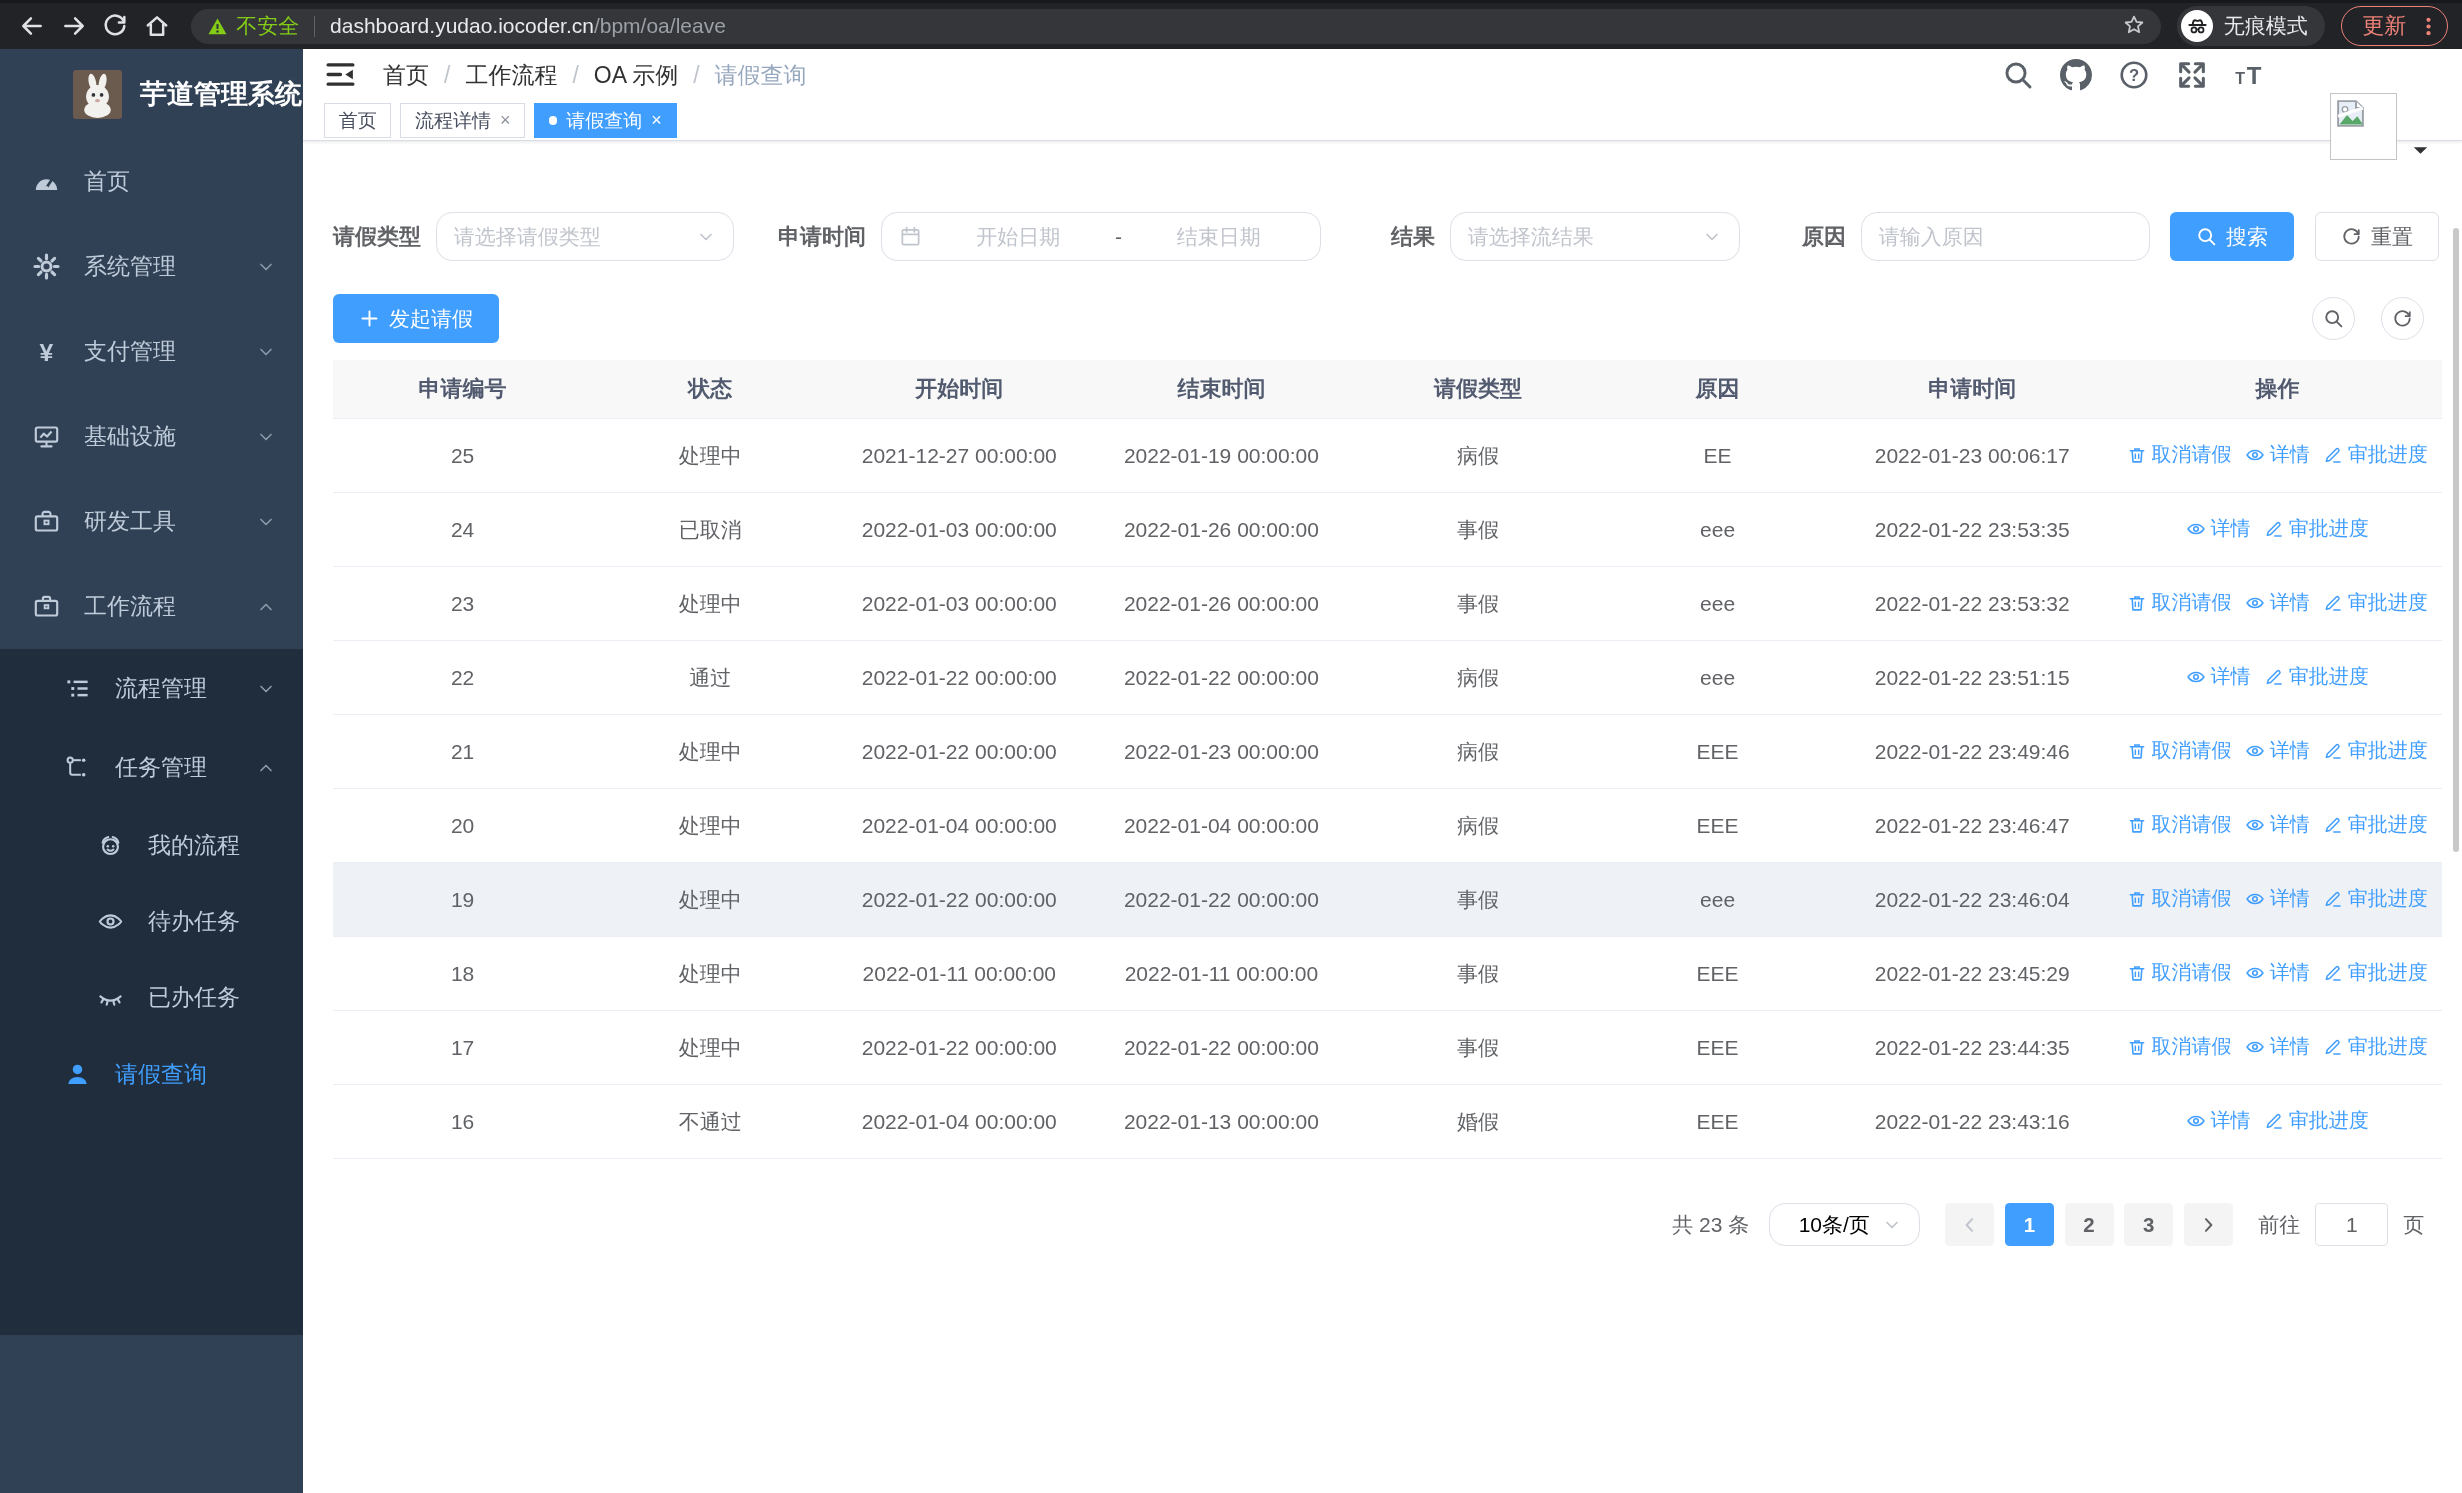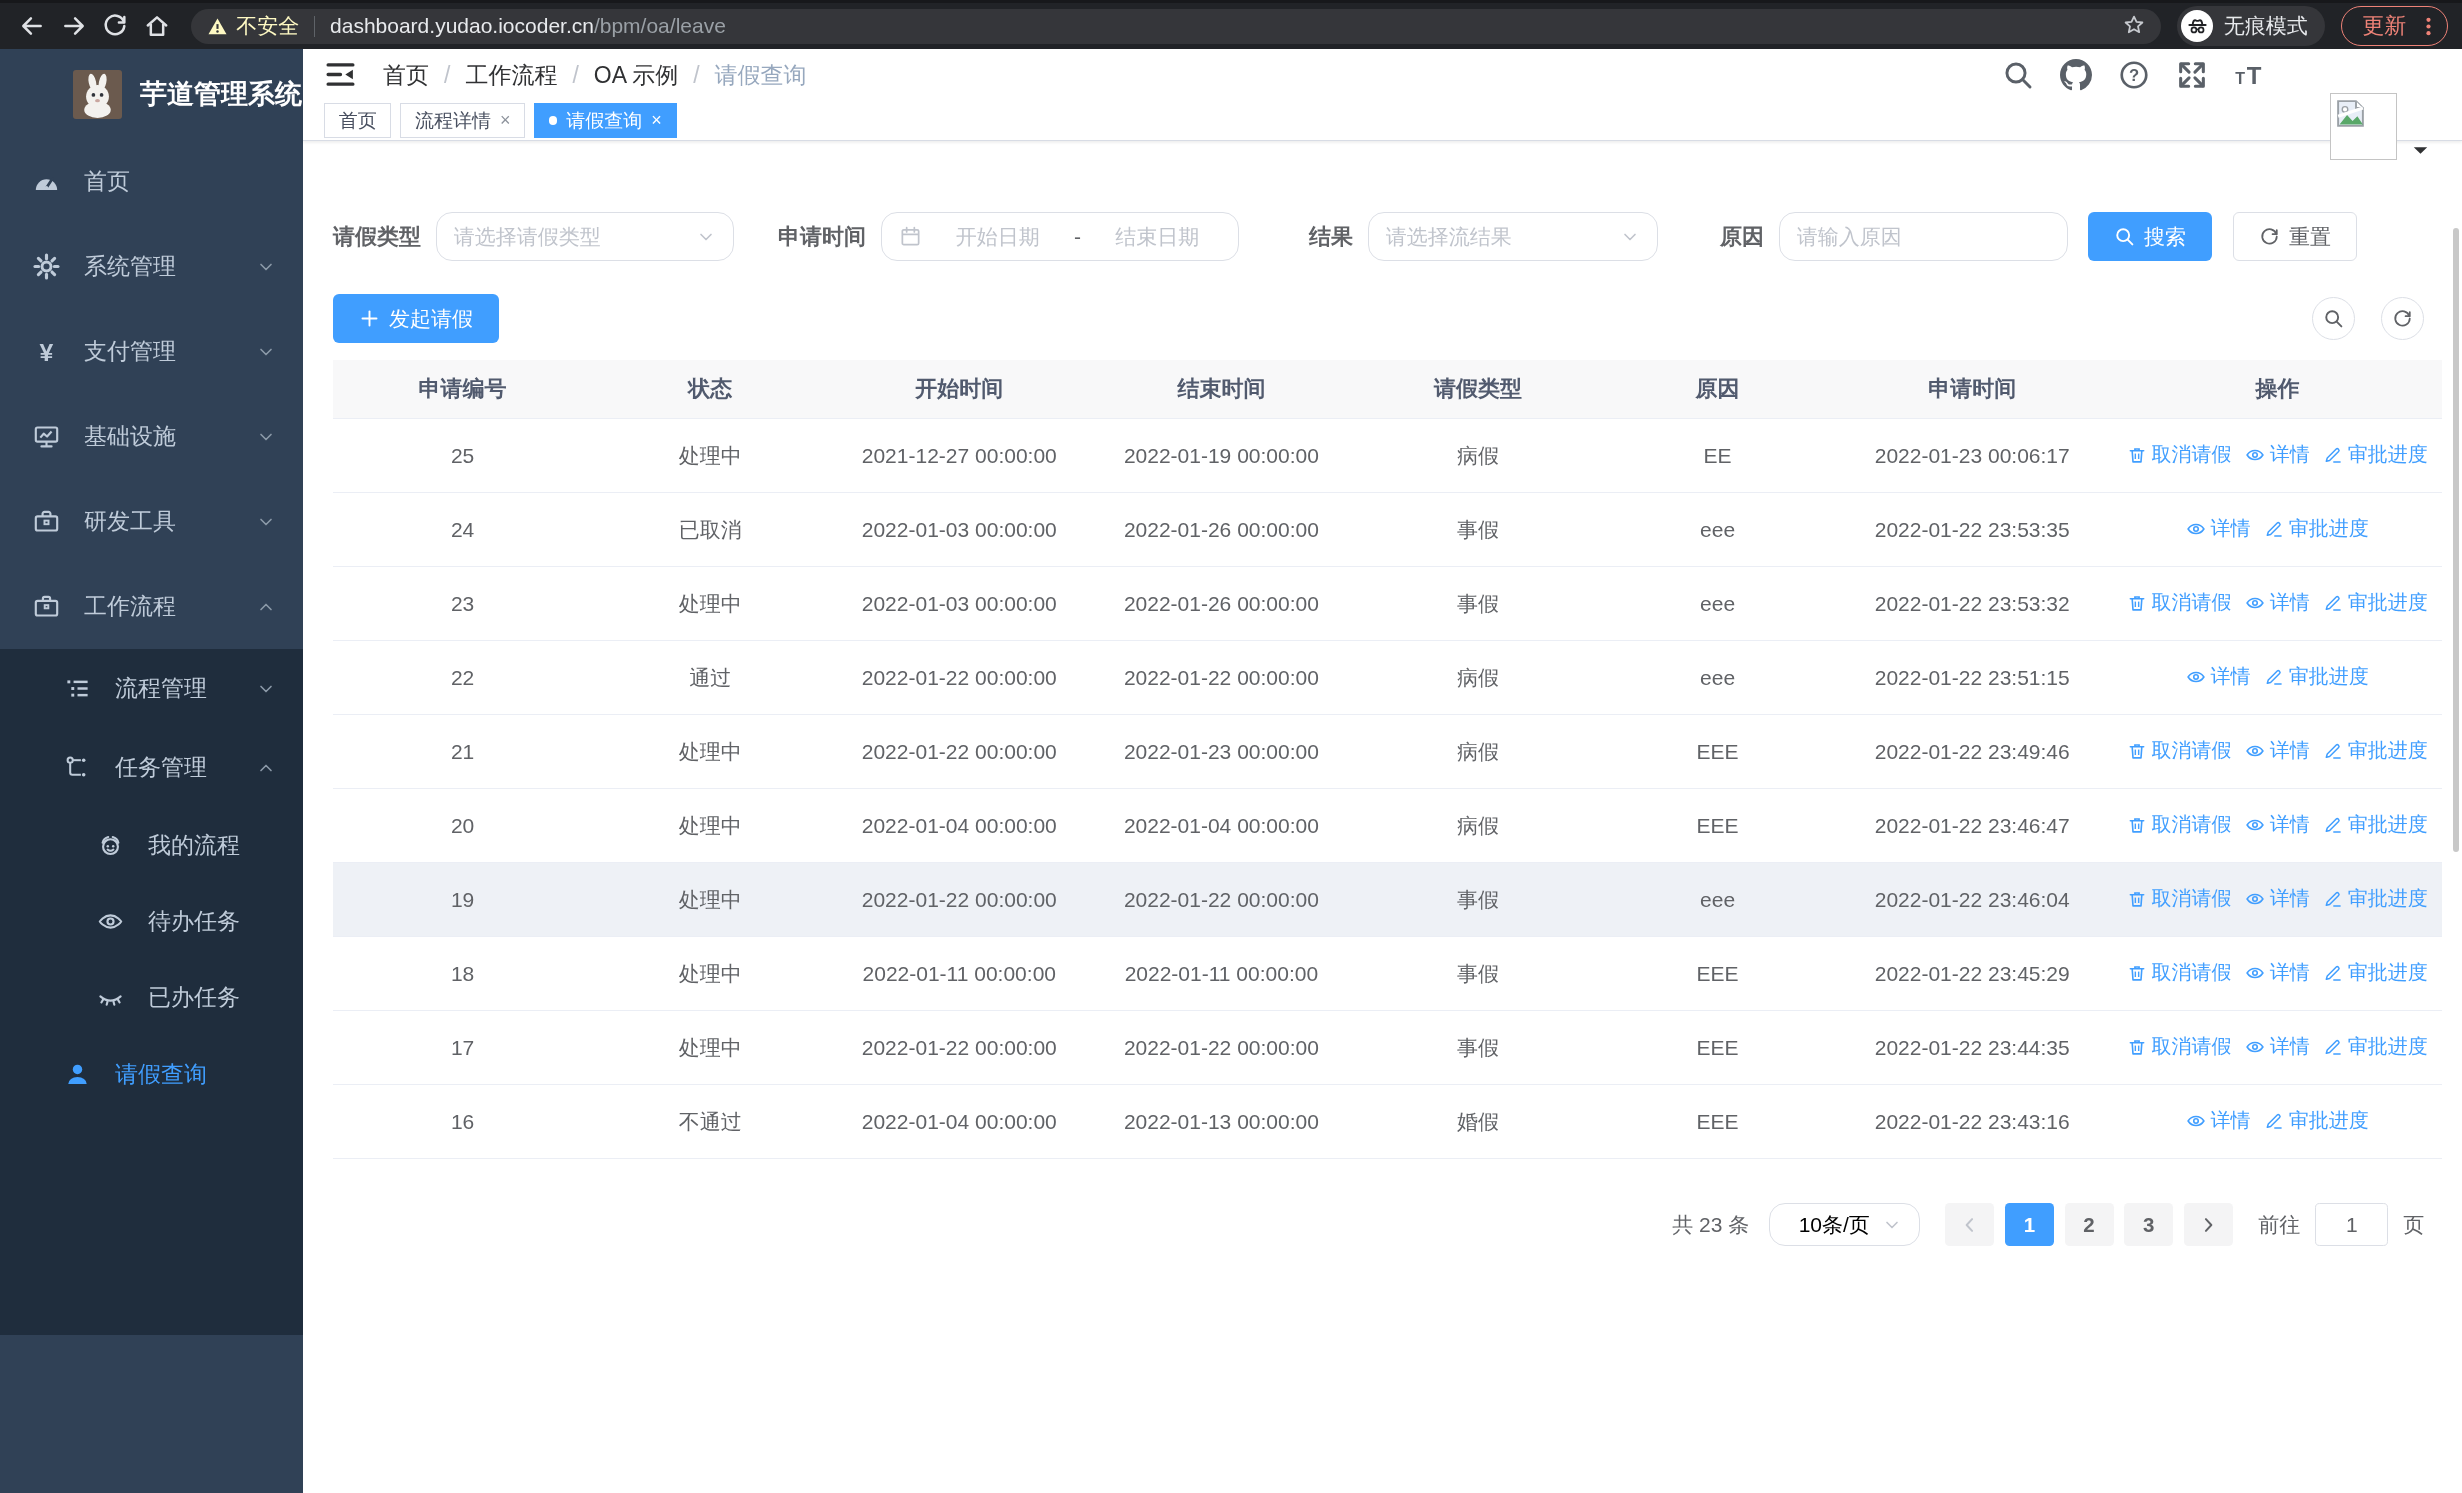--- a/index.html
+++ b/index.html
@@ -7,21 +7,21 @@
     font-family:"Liberation Sans","DejaVu Sans",sans-serif; }
 
   
   .chrome { height:49px; background:#212327; border-top:3.8px solid #17181b;
     display:flex; align-items:center; padding:0 13.7px; gap:4.6px; }
   .chrome .nav-btn { width:37px; height:37px; border-radius:50%; display:flex;
     align-items:center; justify-content:center; color:#dfe1e5; flex:0 0 auto; }
   .chrome .nav-btn svg { width:26px; height:26px; }
   .omnibox { flex:1; height:35px; background:#35363a; border-radius:17.5px;
     margin:0 10.6px; display:flex; align-items:center; padding:0 15px; min-width:0; }
-  .omnibox .warn { display:flex; align-items:center; gap:7.6px; color:#fef9c3; font-size:21px; }
+  .omnibox .warn { display:flex; align-items:center; gap:7.6px; color:#84cc16; font-size:21px; }
   .omnibox .warn svg { width:23px; height:23px; }
   .omnibox .sep { width:0.8px; height:21px; background:#5f6368; margin:0 15px; }
   .url { font-size:21px; color:#e8eaed; white-space:nowrap; overflow:hidden; flex:1; }
   .url .path { color:#9aa0a6; }
   .omnibox .star { margin-left:auto; color:#c6c9ce; }
   .omnibox .star svg { width:24px; height:24px; }
   .incog { height:40px; background:#35363a; border-radius:20px; display:flex;
     align-items:center; gap:10.6px; padding:0 16.7px 0 4.6px; flex:0 0 auto; }
   .incog .circ { width:32px; height:32px; background:#fff; border-radius:50%;
     display:flex; align-items:center; justify-content:center; color:#202124; }
@@ -83,21 +83,21 @@
   
   .content { padding:71px 21px 0 30px; }
   .filter-row { display:flex; align-items:center; }
   .fg { display:flex; align-items:center; }
   .flabel { font-size:22px; color:#606266; font-weight:600; margin-right:15px; white-space:nowrap; }
   .ctrl { height:49px; border:0.8px solid #dcdfe6; border-radius:16px; background:#fff;
     display:flex; align-items:center; padding:0 16.7px; font-size:21px; color:#c0c4cc; }
   .ctrl .ph { flex:1; white-space:nowrap; overflow:hidden; }
   .ctrl .dd { width:20px; height:20px; color:#c0c4cc; flex:0 0 auto; }
   .sel-type { width:298px; }
-  .date-range { width:358px; gap:12px; }
+  .date-range { width:440px; gap:12px; }
   .date-range .cal { width:23px; height:23px; flex:0 0 auto; }
   .date-range .dph { flex:1; text-align:center; white-space:nowrap; }
   .date-range .dsep { color:#606266; }
   .sel-result { width:290px; }
   .inp-reason { width:289px; }
   .inp-reason input { border:none; outline:none; width:100%; font-size:21px;
     font-family:inherit; color:#606266; background:transparent; }
   .inp-reason input::placeholder { color:#c0c4cc; }
   .ml1{margin-left:44px;} .ml2{margin-left:70px;} .ml3{margin-left:62px;} .ml4{margin-left:20px;}
   .btn { height:49px; border-radius:6px; display:inline-flex; align-items:center;

